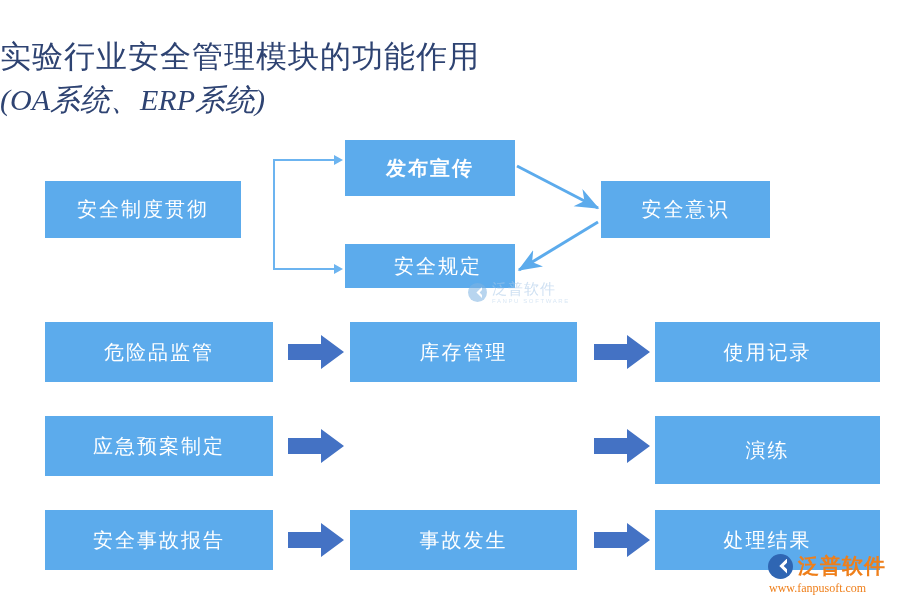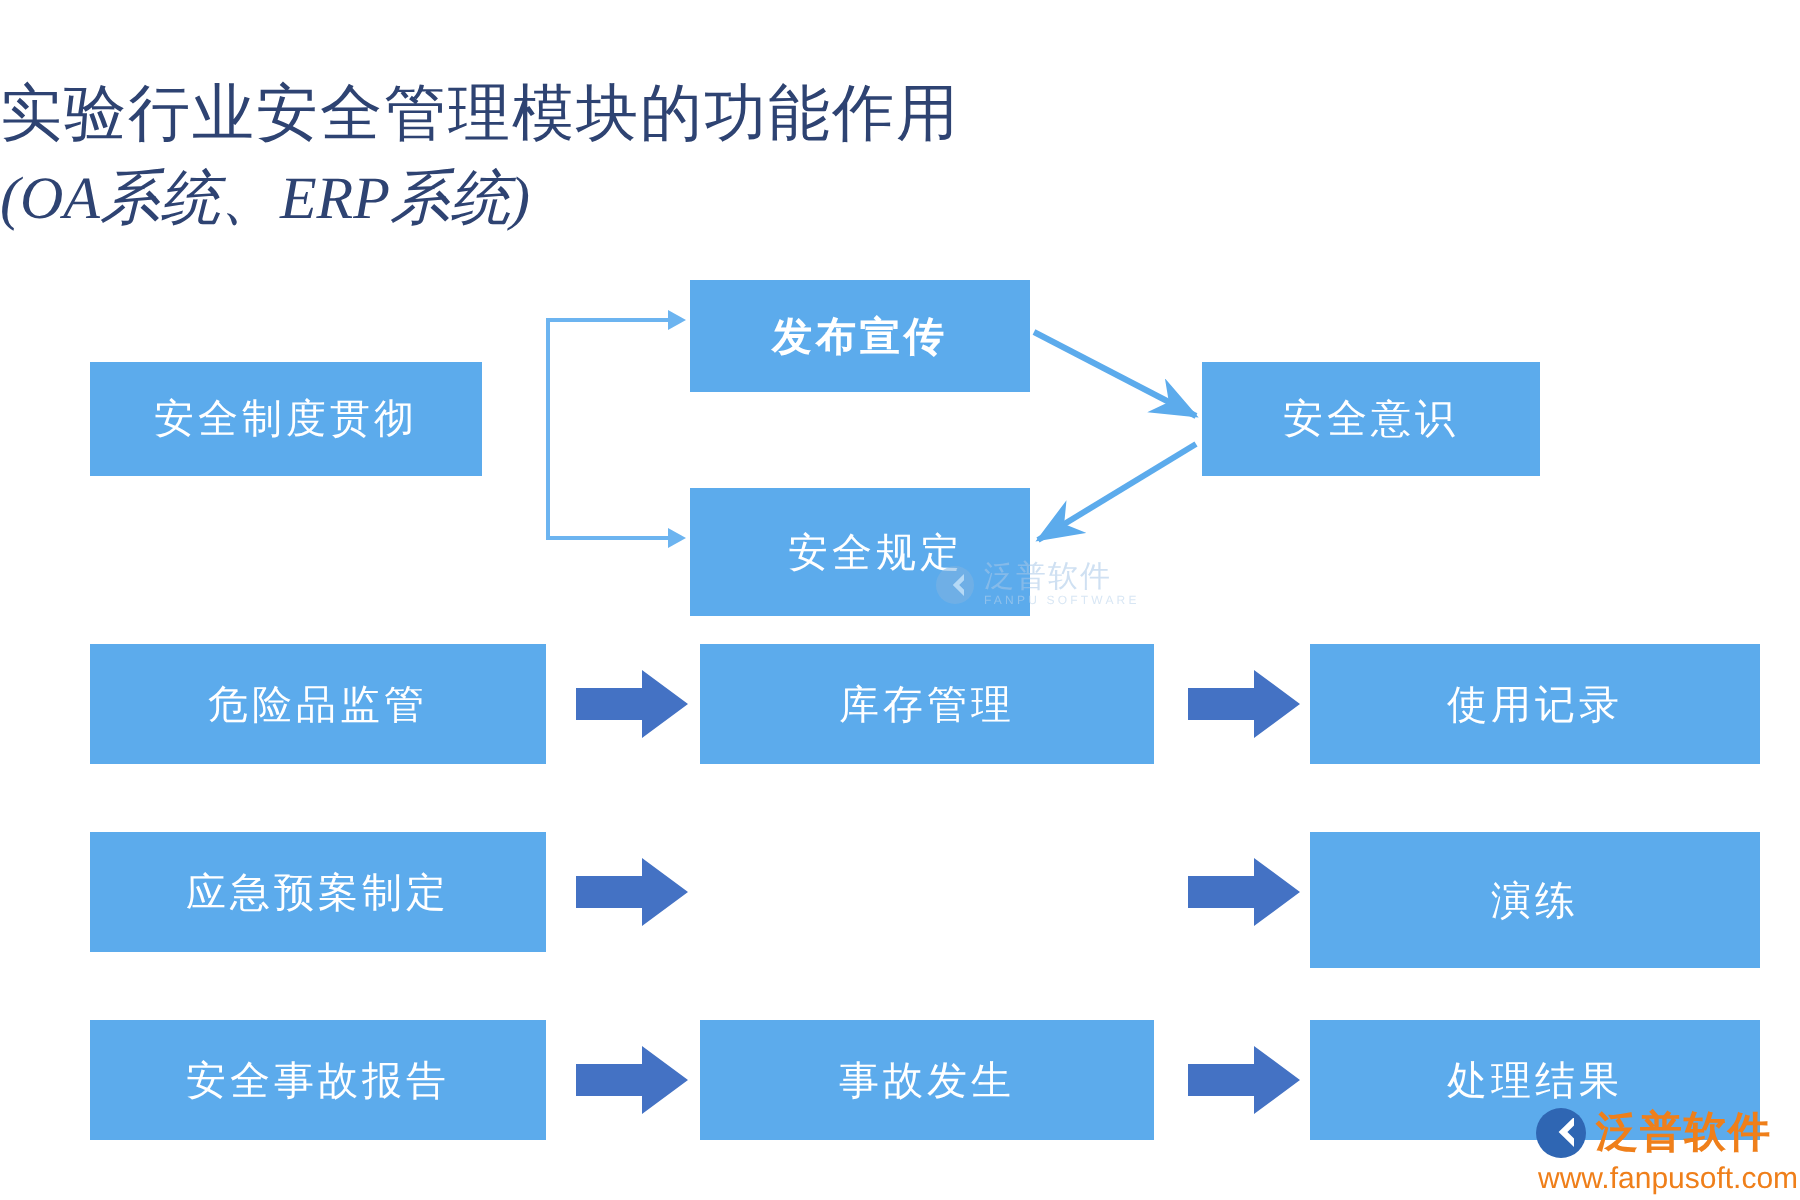--- a/index.html
+++ b/index.html
@@ -139,23 +139,23 @@
     gap: 5px;
   }
   .wm-corner .wm-cn {
     font-size: 21px;
     color: #ef7f1a;
     letter-spacing: 1px;
     font-family: "Liberation Sans", sans-serif;
     font-weight: bold;
   }
   .wm-corner .wm-url {
-    font-size: 15px;
+    font-size: 12px;
     color: #ef7f1a;
-    font-family: Liberation Sans, sans-serif;
+    font-family: Liberation Serif, serif;
     margin-top: 1px;
     margin-left: 1px;
   }
   .wm-corner .wm-mark {
     width: 25px; height: 25px;
     background: #2f66b3;
   }
   .wm-corner .wm-mark::after {
     left: 8px; top: 5px;
     width: 11px; height: 15px;
@@ -168,21 +168,21 @@
 
   <div class="title-block">
     <span class="title-line1">实验行业安全管理模块的功能作用</span>
     <span class="title-line2">(OA系统、ERP系统)</span>
   </div>
 
   <div class="node" style="left:45px; top:181px; width:196px; height:57px;">安全制度贯彻</div>
 
   <div class="node" style="left:345px; top:140px; width:170px; height:56px;font-weight:bold;">发布宣传</div>
 
-  <div class="node" style="left:345px; top:244px; width:170px; height:64px;padding-left:16px;">安全规定</div>
+  <div class="node" style="left:345px; top:244px; width:170px; height:44px;padding-left:16px;">安全规定</div>
 
   <div class="node" style="left:601px; top:181px; width:169px; height:57px;">安全意识</div>
 
   <div class="elbow-h" style="left:273px; top:208px; width:2px; height:2px;"></div>
   <div class="elbow-v" style="left:273px; top:159px; width:2px; height:111px;"></div>
   <div class="elbow-h" style="left:273px; top:159px; width:63px;"></div>
   <div class="arrow-head-r" style="left:334px; top:155px;"></div>
   <div class="elbow-h" style="left:273px; top:268px; width:63px;"></div>
   <div class="arrow-head-r" style="left:334px; top:264px;"></div>
 

